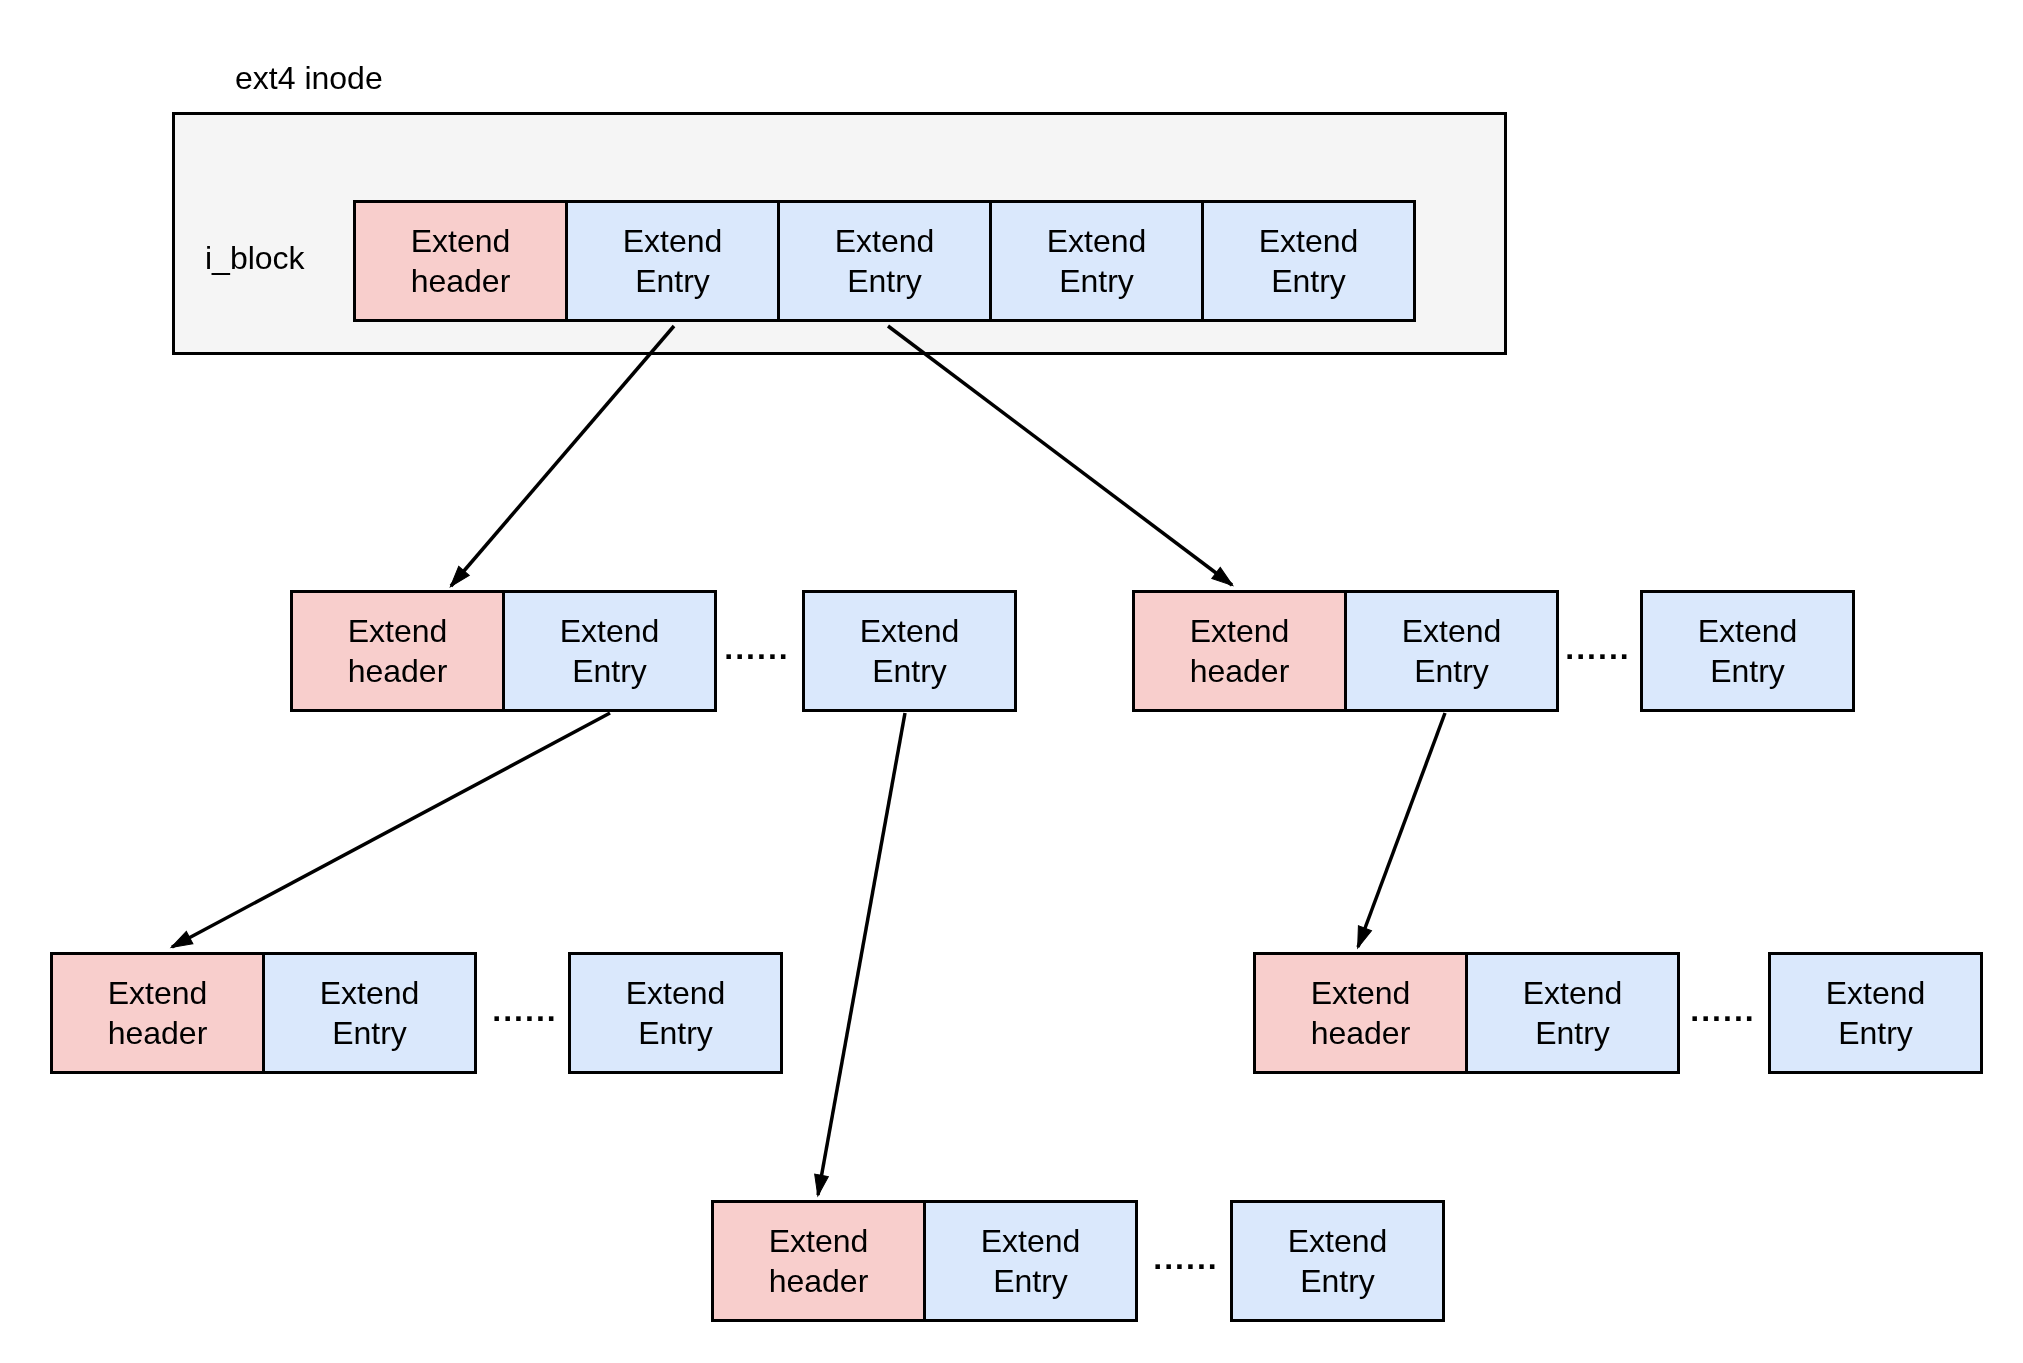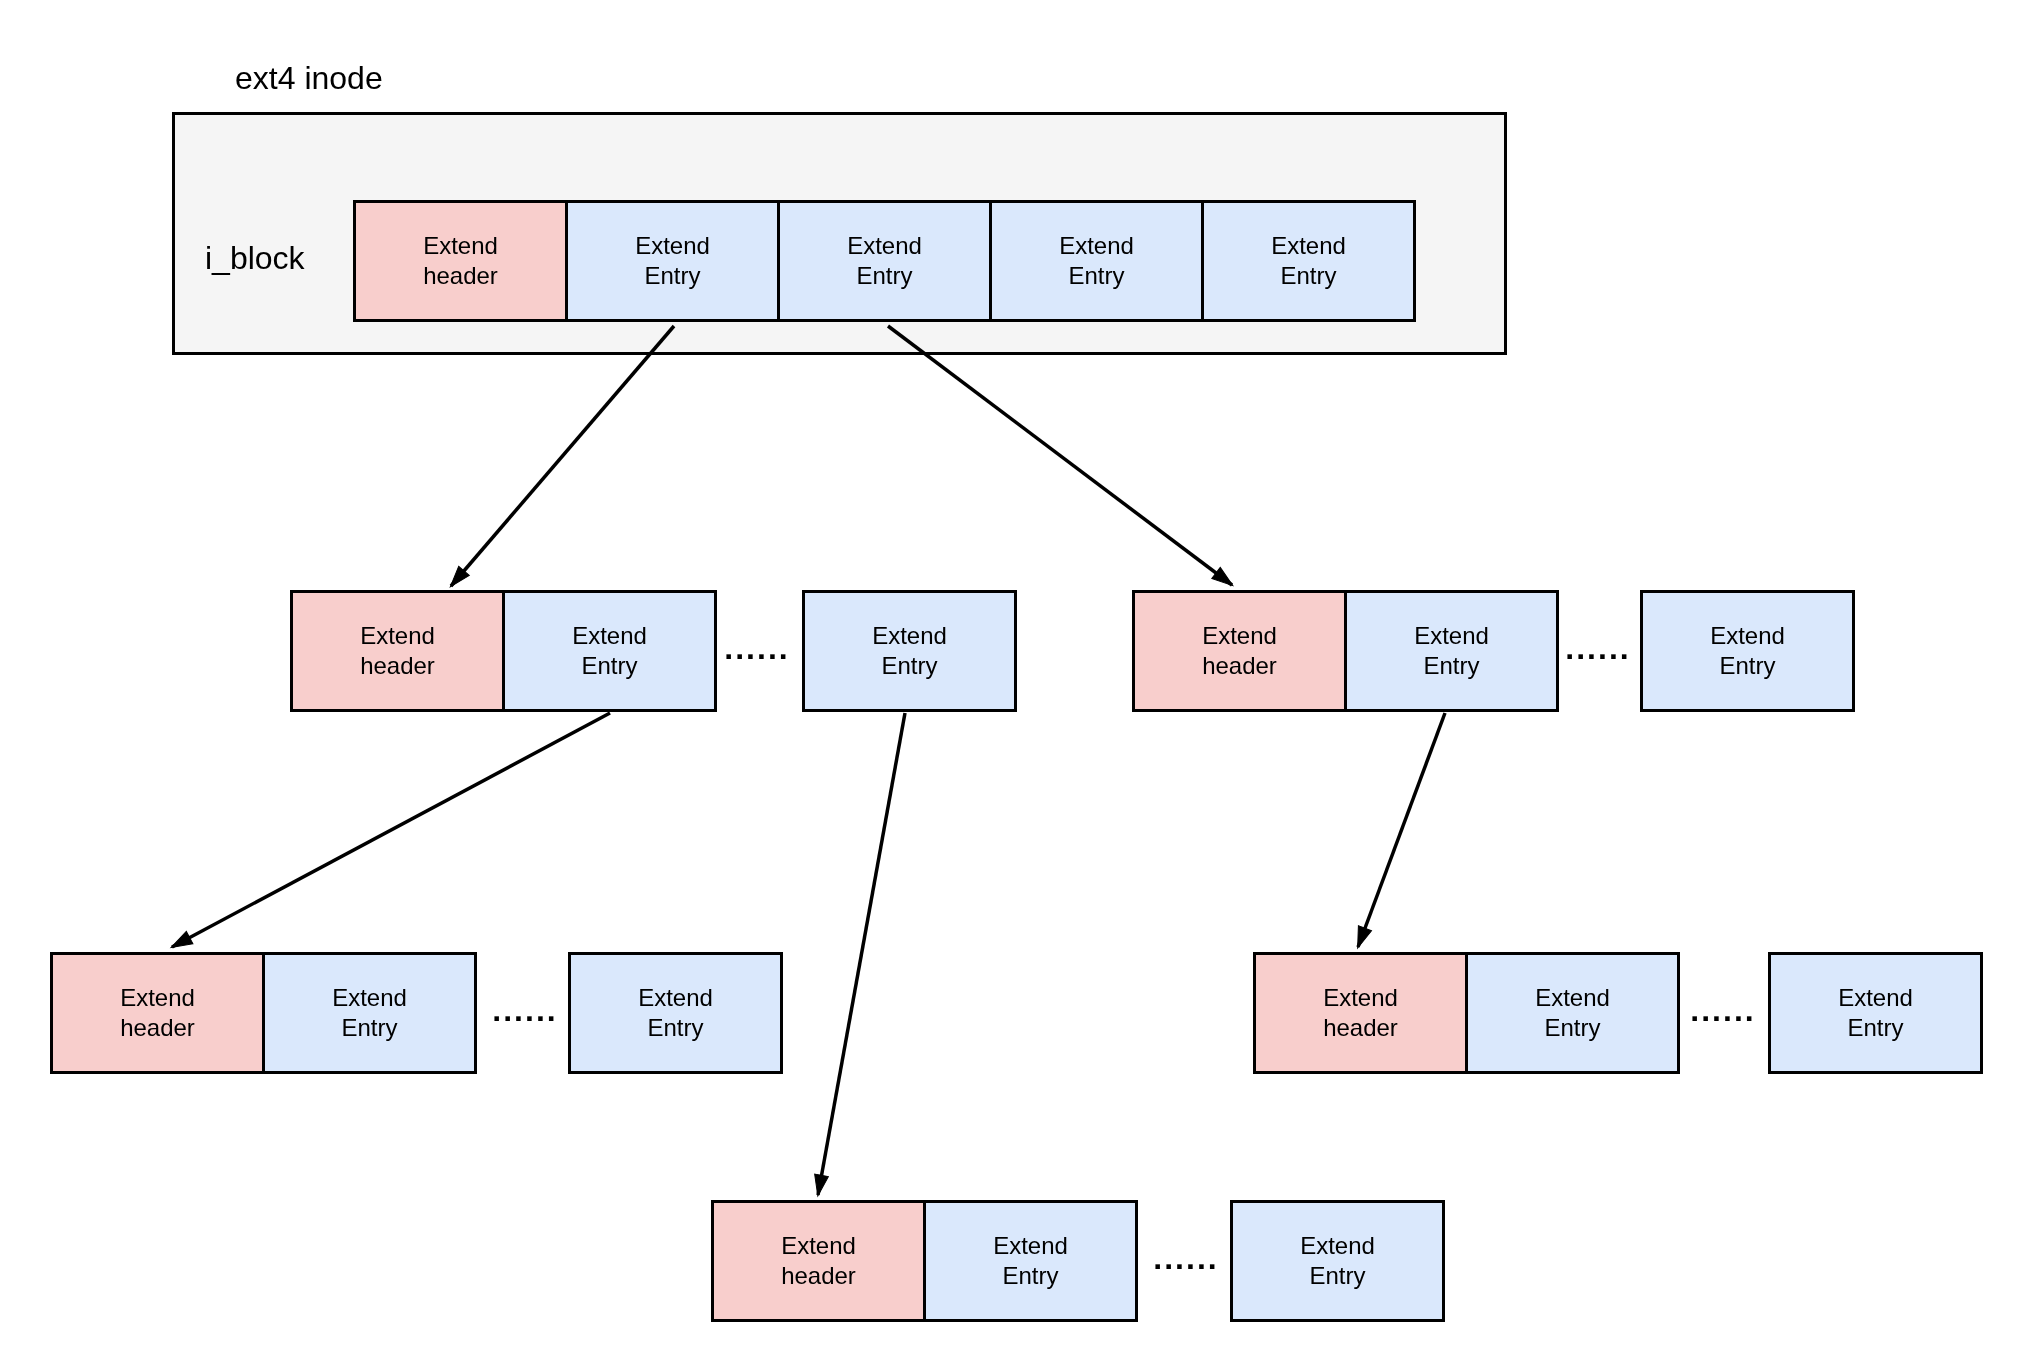--- a/index.html
+++ b/index.html
@@ -35,21 +35,21 @@
     position: relative;
     box-sizing: border-box;
     border: 3px solid #000;
     width: 215px;
     height: 122px;
     display: flex;
     align-items: center;
     justify-content: center;
     text-align: center;
     white-space: pre-line;
-    font-size: 24px;
+    font-size: 32px;
     line-height: 1.25;
     color: #000;
     flex: 0 0 auto;
   }
   .cell + .cell { margin-left: -3px; }
   .cell.header { background: var(--header-fill, #f8cecc); }
   .cell.entry  { background: var(--entry-fill, #dae8fc); }
   .dots {
     position: absolute;
     width: 110px;

